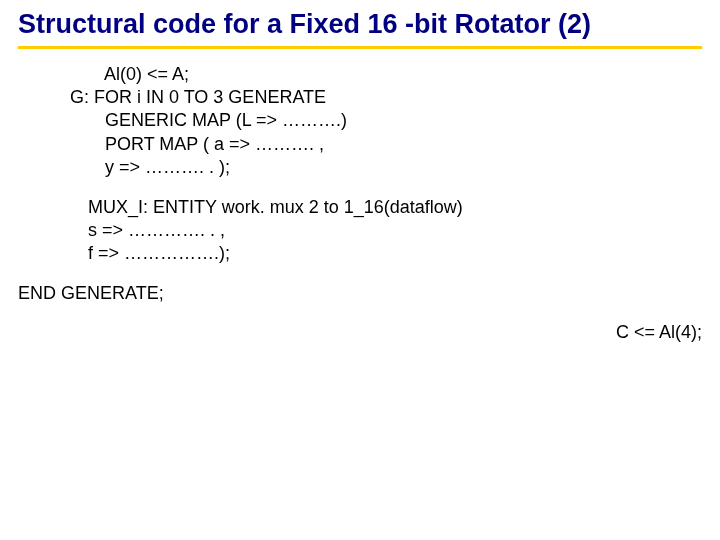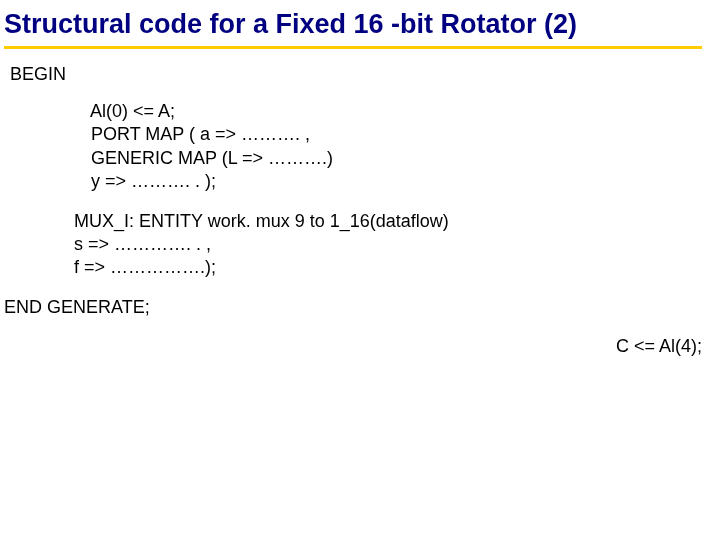--- a/index.html
+++ b/index.html
@@ -9,21 +9,21 @@
     height: 540px;
     background: #ffffff;
     font-family: Arial, Helvetica, sans-serif;
     color: #000000;
     overflow: hidden;
   }
   .slide {
     box-sizing: border-box;
     width: 720px;
     height: 540px;
-    padding: 10px 18px 10px 4px;
+    padding: 10px 18px 10px 18px;
     position: relative;
   }
   .title {
     font-size: 27px;
     font-weight: bold;
     color: #000080;
     padding-bottom: 6px;
     border-bottom: 3px solid #ffcc00;
     margin-bottom: 14px;
     line-height: 1.1;
@@ -61,31 +61,31 @@
 </style>
 </head>
 <body>
 
 <div class="slide">
 
   <div class="title">Structural code for a Fixed 16 -bit Rotator (2)</div>
 
   <div class="body">
 
-    <div class="kw">BEGIN</div>
 
     <div class="block1">
       <div class="line">       Al(0) &lt;= A;</div>
+      <div class="line">G: FOR i IN 0 TO 3 GENERATE</div>
+      <div class="line">       GENERIC MAP (L =&gt; ……….)</div>
       <div class="line">       PORT MAP ( a =&gt; ………. ,</div>
-      <div class="line">       GENERIC MAP (L =&gt; ……….)</div>
       <div class="line">       y =&gt; ………. . );</div>
     </div>
 
     <div class="block2">
-      <div class="line">MUX_I: ENTITY work. mux 9 to 1_16(dataflow)</div>
+      <div class="line">MUX_I: ENTITY work. mux 2 to 1_16(dataflow)</div>
       <div class="line">s =&gt; …………. . ,</div>
       <div class="line">f =&gt; …………….);</div>
     </div>
 
     <div class="endgen">END GENERATE;</div>
 
     <div class="tail">
       <div class="cline line">C &lt;= Al(4);</div>
     </div>
 

